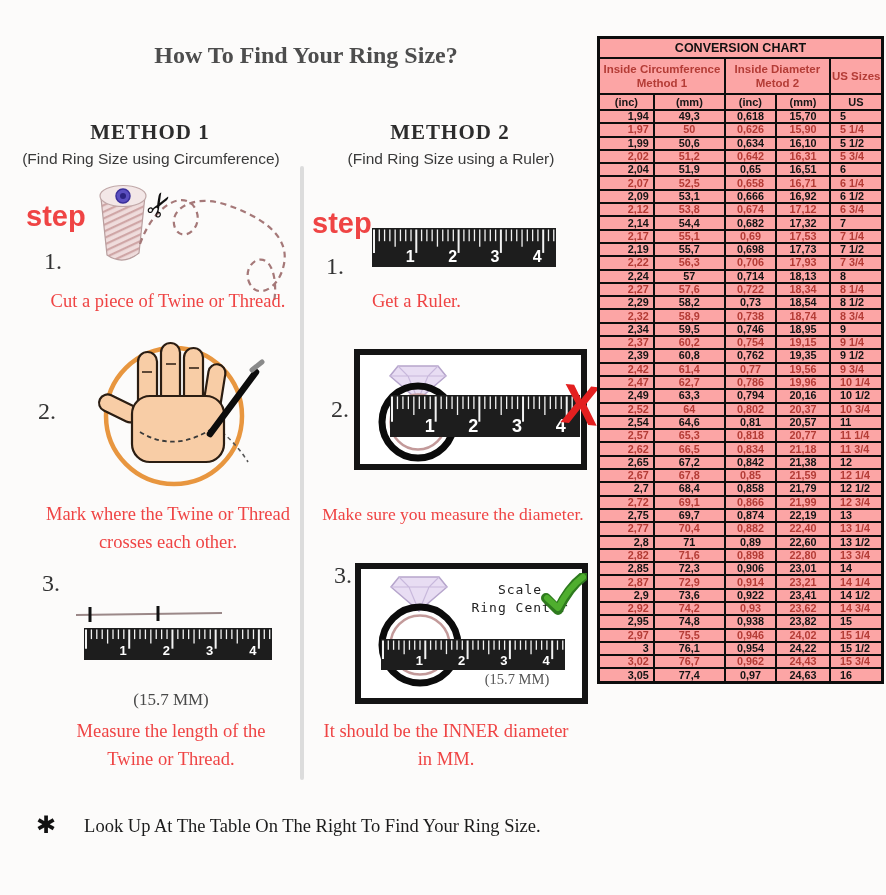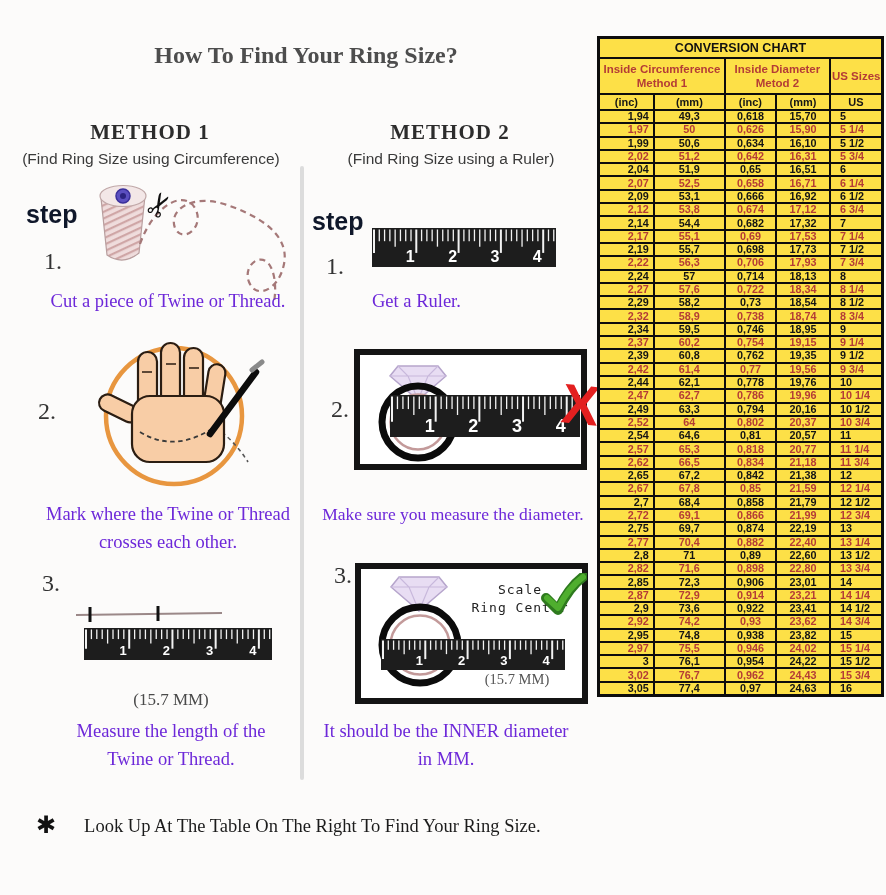--- a/index.html
+++ b/index.html
@@ -12,29 +12,29 @@
     font-family:"Liberation Serif",serif;font-size:24px;font-weight:600;color:#4d4d4d;letter-spacing:0px;}
   .method-heading{font-family:"Liberation Serif",serif;font-size:21px;font-weight:700;color:#2c2c2c;letter-spacing:1px;text-align:center;}
   #m1-heading{left:5px;top:120px;width:290px;}
   #m2-heading{left:315px;top:120px;width:270px;}
   .method-sub{font-family:"Liberation Sans",sans-serif;font-size:15.5px;color:#3a3a3a;text-align:center;}
   #m1-sub{left:0;top:150px;width:302px;text-align:center;}
   #m2-sub{left:310px;top:150px;width:282px;}
   #col-divider{left:300px;top:166px;width:4px;height:614px;background:#dcdcdc;border-radius:2px;}
 
   
-  .step-label{font-family:"Liberation Sans",sans-serif;font-size:25px;font-weight:600;color:#0f172a;}
+  .step-label{font-family:"Liberation Sans",sans-serif;font-size:29px;font-weight:600;color:#ef4444;}
   #m1-step-label{left:26px;top:200px;}
   #m2-step-label{left:312px;top:207px;}
   .step-num{font-family:"Liberation Serif",serif;font-size:24px;color:#333;}
   #m1-n1{left:44px;top:248px;} #m1-n2{left:38px;top:398px;} #m1-n3{left:42px;top:570px;}
   #m2-n1{left:326px;top:253px;} #m2-n2{left:331px;top:396px;} #m2-n3{left:334px;top:562px;}
 
   
-  .caption{font-family:"Liberation Serif",serif;font-size:18.5px;color:#6d28d9;text-align:center;line-height:28px;}
+  .caption{font-family:"Liberation Serif",serif;font-size:18.5px;color:#ef4444;text-align:center;line-height:28px;}
   #m1-c1{left:0;top:287px;width:336px;}
   #m1-c2{left:0;top:500px;width:336px;}
   #m1-note{left:0;top:686px;width:342px;font-size:17px;color:#4a4a4a;}
   #m1-c3{left:0;top:717px;width:342px;}
   #m2-c1{left:372px;top:287px;width:200px;text-align:left;}
   #m2-c2{left:304px;top:500px;width:298px;font-size:17.5px;}
   #m2-c3{left:300px;top:717px;width:292px;font-size:18.5px;}
 
   
   #spool-svg{left:92px;top:183px;width:62px;height:84px;}
@@ -60,21 +60,21 @@
   #box3-note{left:94px;top:102px;width:124px;text-align:center;
      font-family:"Liberation Serif",serif;font-size:14.5px;color:#555;}
 
   
   #footer{left:36px;top:812px;width:570px;display:flex;gap:28px;align-items:flex-start;}
   #footer .bullet{font-family:"DejaVu Sans",sans-serif;font-size:24px;color:#111;line-height:26px;}
   #footer .ftext{font-family:"Liberation Serif",serif;font-size:18.5px;color:#1b1b1b;line-height:28px;}
 
   
   #conv-wrap{left:597px;top:36px;width:287px;}
-  table.conv{width:100%;border-collapse:collapse;background:#fde047;table-layout:fixed;
+  table.conv{width:100%;border-collapse:collapse;background:#fca5a5;table-layout:fixed;
      border:3px solid #0d0d0d;}
   table.conv th,table.conv td{border:2px solid #0d0d0d;overflow:hidden;white-space:nowrap;}
   tr.title-row th{font-family:"Liberation Sans",sans-serif;font-weight:700;font-size:12.5px;color:#111;
      height:16px;text-align:center;}
   tr.group-row th{font-family:"Liberation Sans",sans-serif;font-weight:700;font-size:11.5px;color:#b43c36;
      height:32px;line-height:14px;text-align:center;}
   tr.sub-row th{font-family:"Liberation Sans",sans-serif;font-weight:700;font-size:11px;color:#161616;
      height:12px;text-align:center;}
   table.conv tbody td{font-family:"Liberation Sans",sans-serif;font-weight:700;font-size:10.8px;
      height:11.3px;line-height:11px;padding:0 3px;}
@@ -548,27 +548,20 @@
             <td>19,35</td>
             <td>9 1/2</td>
           </tr>
           <tr class="red-row">
             <td>2,42</td>
             <td>61,4</td>
             <td>0,77</td>
             <td>19,56</td>
             <td>9 3/4</td>
           </tr>
-          <tr class="black-row">
-            <td>2,44</td>
-            <td>62,1</td>
-            <td>0,778</td>
-            <td>19,76</td>
-            <td>10</td>
-          </tr>
           <tr class="red-row">
             <td>2,47</td>
             <td>62,7</td>
             <td>0,786</td>
             <td>19,96</td>
             <td>10 1/4</td>
           </tr>
           <tr class="black-row">
             <td>2,49</td>
             <td>63,3</td>

